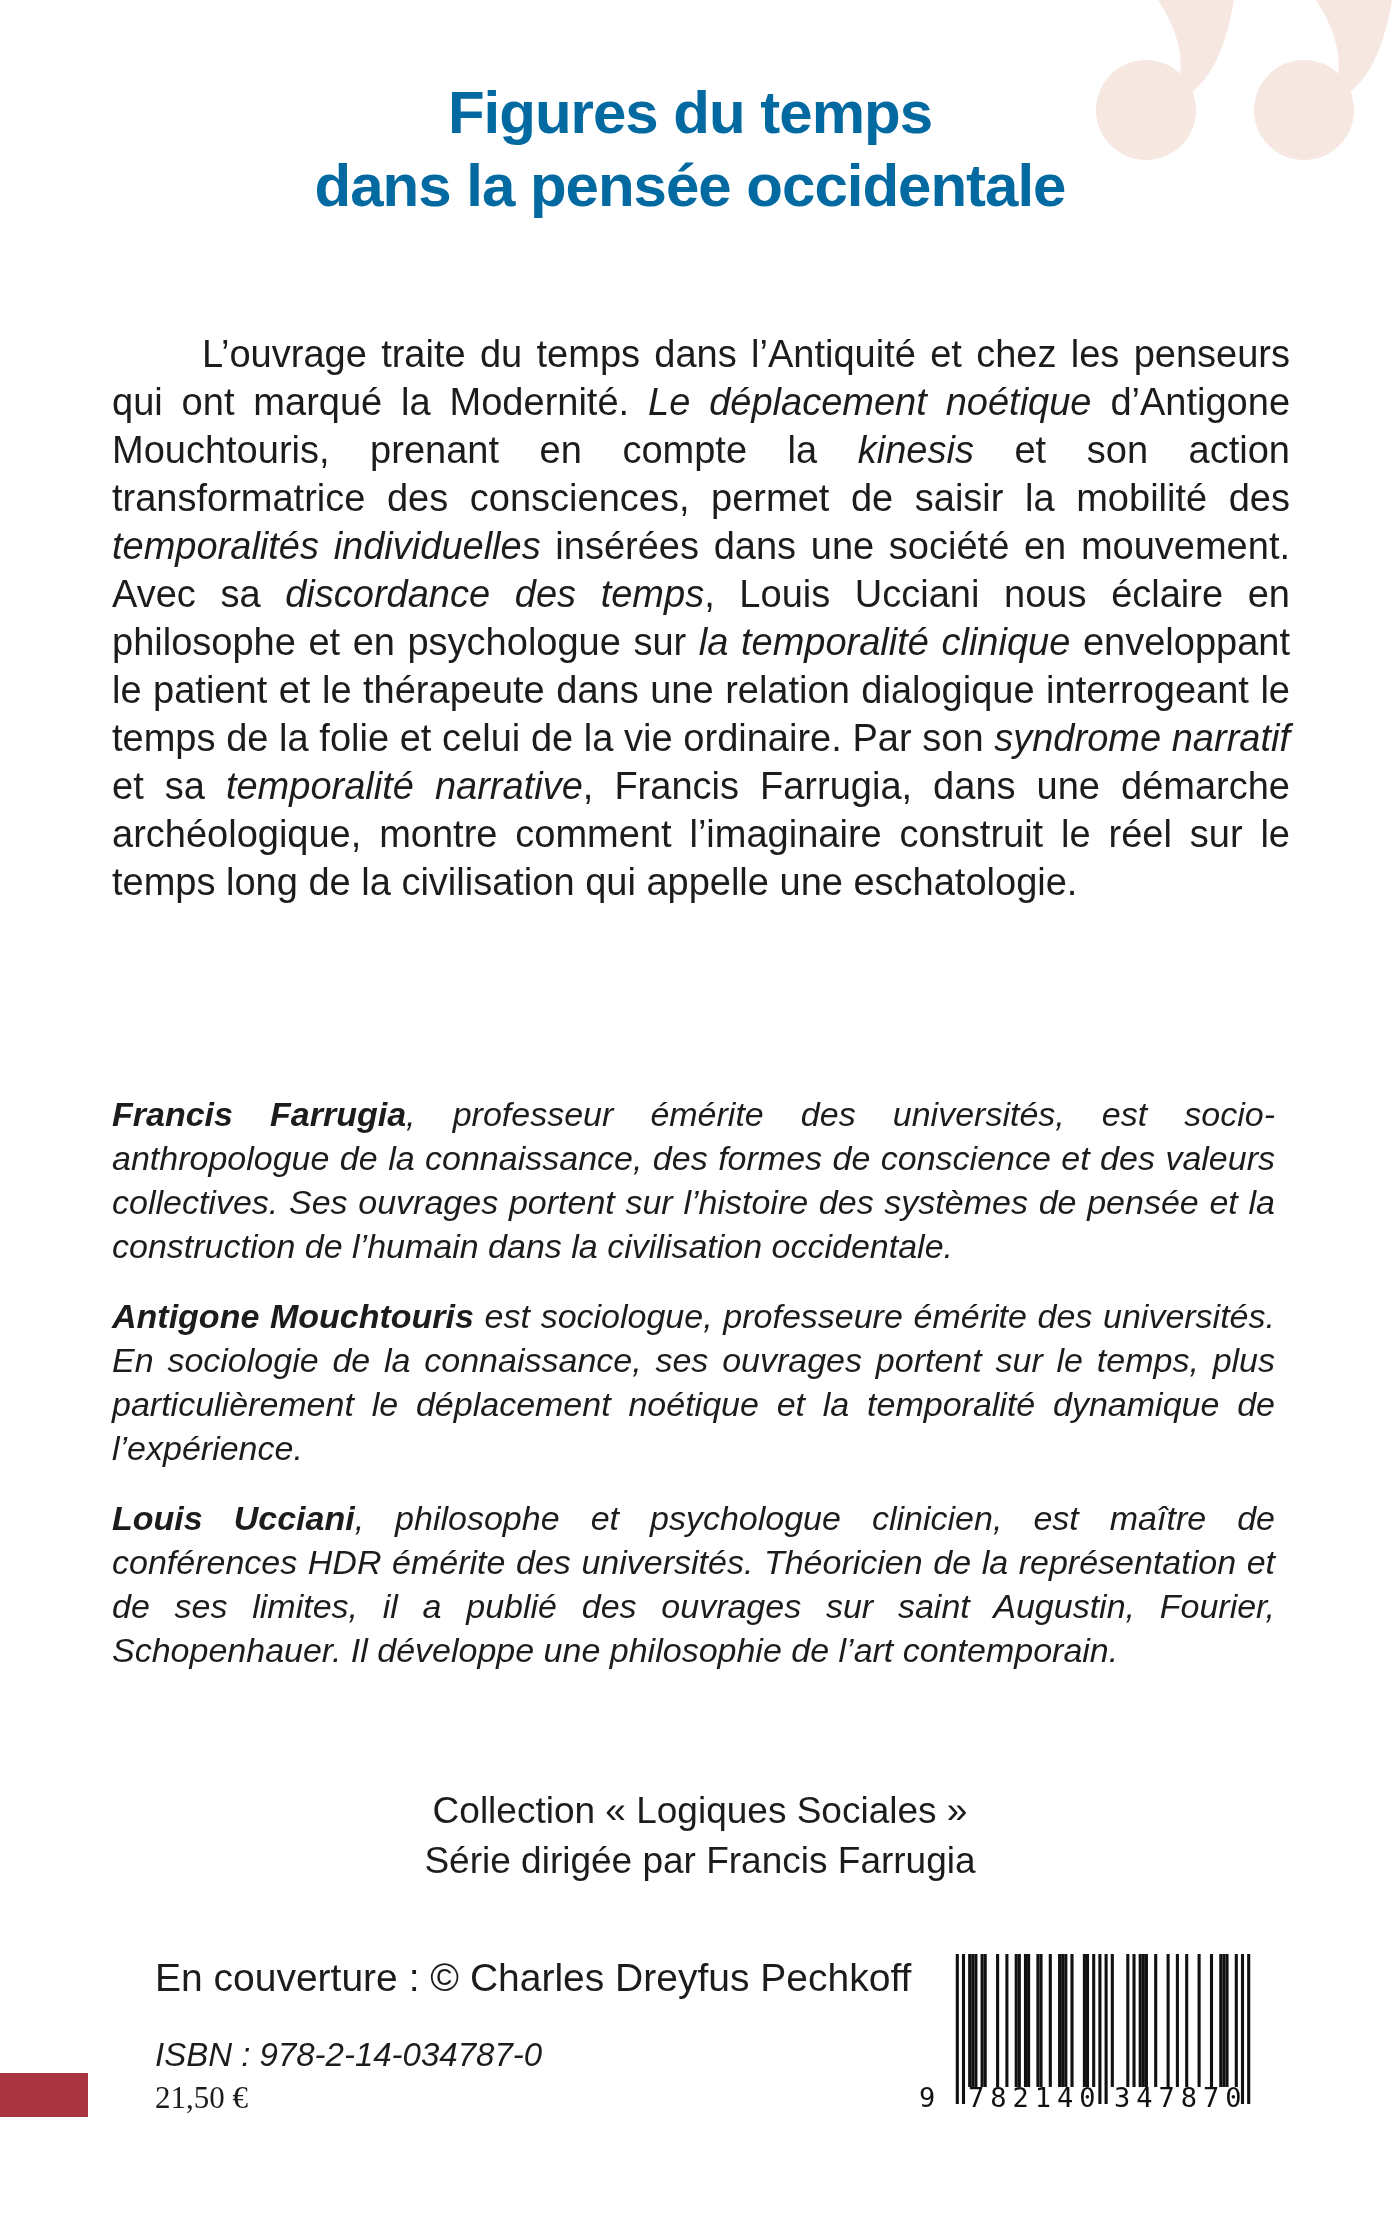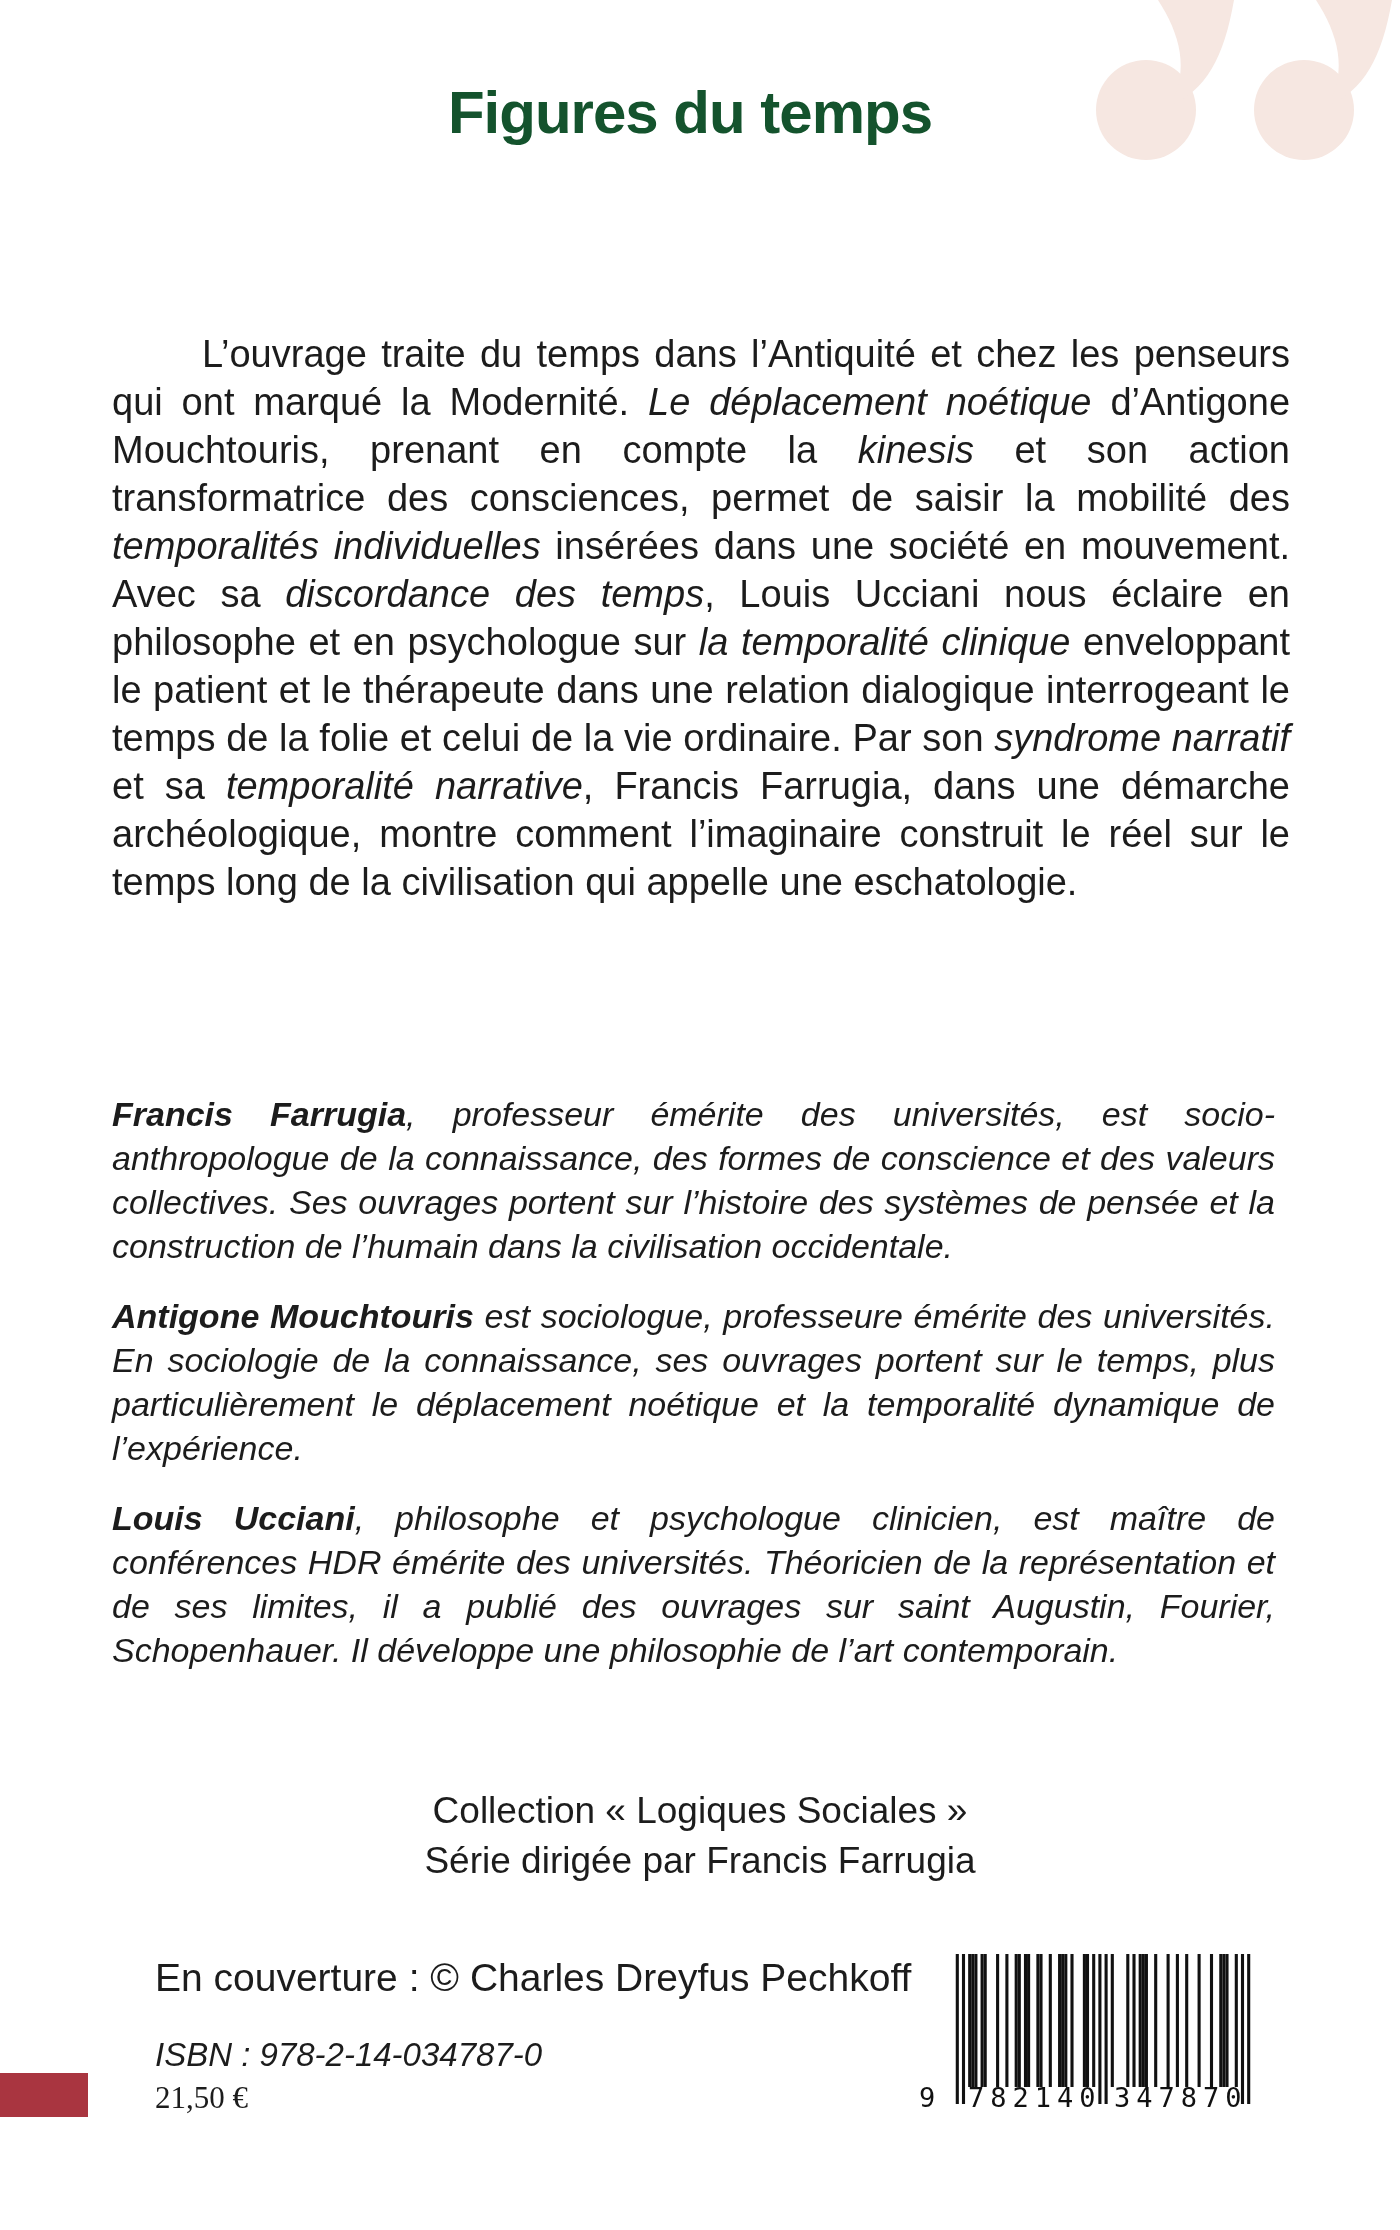--- a/index.html
+++ b/index.html
@@ -71,22 +71,23 @@
         <circle cx="52" cy="110" r="50"></circle>
         <path d="M 64,0 L 140,0 C 130,58 112,90 76,106 C 96,70 86,34 64,0 Z"></path>
         <g transform="translate(158,0)">
           <circle cx="52" cy="110" r="50"></circle>
           <path d="M 64,0 L 140,0 C 130,58 112,90 76,106 C 96,70 86,34 64,0 Z"></path>
         </g>
       </g>
     </svg>
   </div>
 
-  <div class="book-title" style="color: #14532d;">
+  <div class="book-title" style="color: #0369a1;">
     <div>Figures du temps</div>
+    <div>dans la pensée occidentale</div>
   </div>
 
   <div class="synopsis"><span>L’ouvrage traite du temps dans l’Antiquité et chez les penseurs qui ont marqué la Modernité. </span><span class="seg-italic">Le déplacement noétique</span><span> d’Antigone Mouchtouris, prenant en compte la </span><span class="seg-italic">kinesis</span><span> et son action transformatrice des consciences, permet de saisir la mobilité des </span><span class="seg-italic">temporalités individuelles</span><span> insérées dans une société en mouvement. Avec sa </span><span class="seg-italic">discordance des temps</span><span>, Louis Ucciani nous éclaire en philosophe et en psychologue sur </span><span class="seg-italic">la temporalité clinique</span><span> enveloppant le patient et le thérapeute dans une relation dialogique interrogeant le temps de la folie et celui de la vie ordinaire. Par son </span><span class="seg-italic">syndrome narratif</span><span> et sa </span><span class="seg-italic">temporalité narrative</span><span>, Francis Farrugia, dans une démarche archéologique, montre comment l’imaginaire construit le réel sur le temps long de la civilisation qui appelle une eschatologie.</span></div>
 
   <div class="bios">
     <p class="bio"><span class="bio-name">Francis Farrugia</span><span>, professeur émérite des universités, est socio-anthropologue de la connaissance, des formes de conscience et des valeurs collectives. Ses ouvrages portent sur l’histoire des systèmes de pensée et la construction de l’humain dans la civilisation occidentale.</span></p>
     <p class="bio"><span class="bio-name">Antigone Mouchtouris</span><span> est sociologue, professeure émérite des universités. En sociologie de la connaissance, ses ouvrages portent sur le temps, plus particulièrement le déplacement noétique et la temporalité dynamique de l’expérience.</span></p>
     <p class="bio"><span class="bio-name">Louis Ucciani</span><span>, philosophe et psychologue clinicien, est maître de conférences HDR émérite des universités. Théoricien de la représentation et de ses limites, il a publié des ouvrages sur saint Augustin, Fourier, Schopenhauer. Il développe une philosophie de l’art contemporain.</span></p>
   </div>
 

